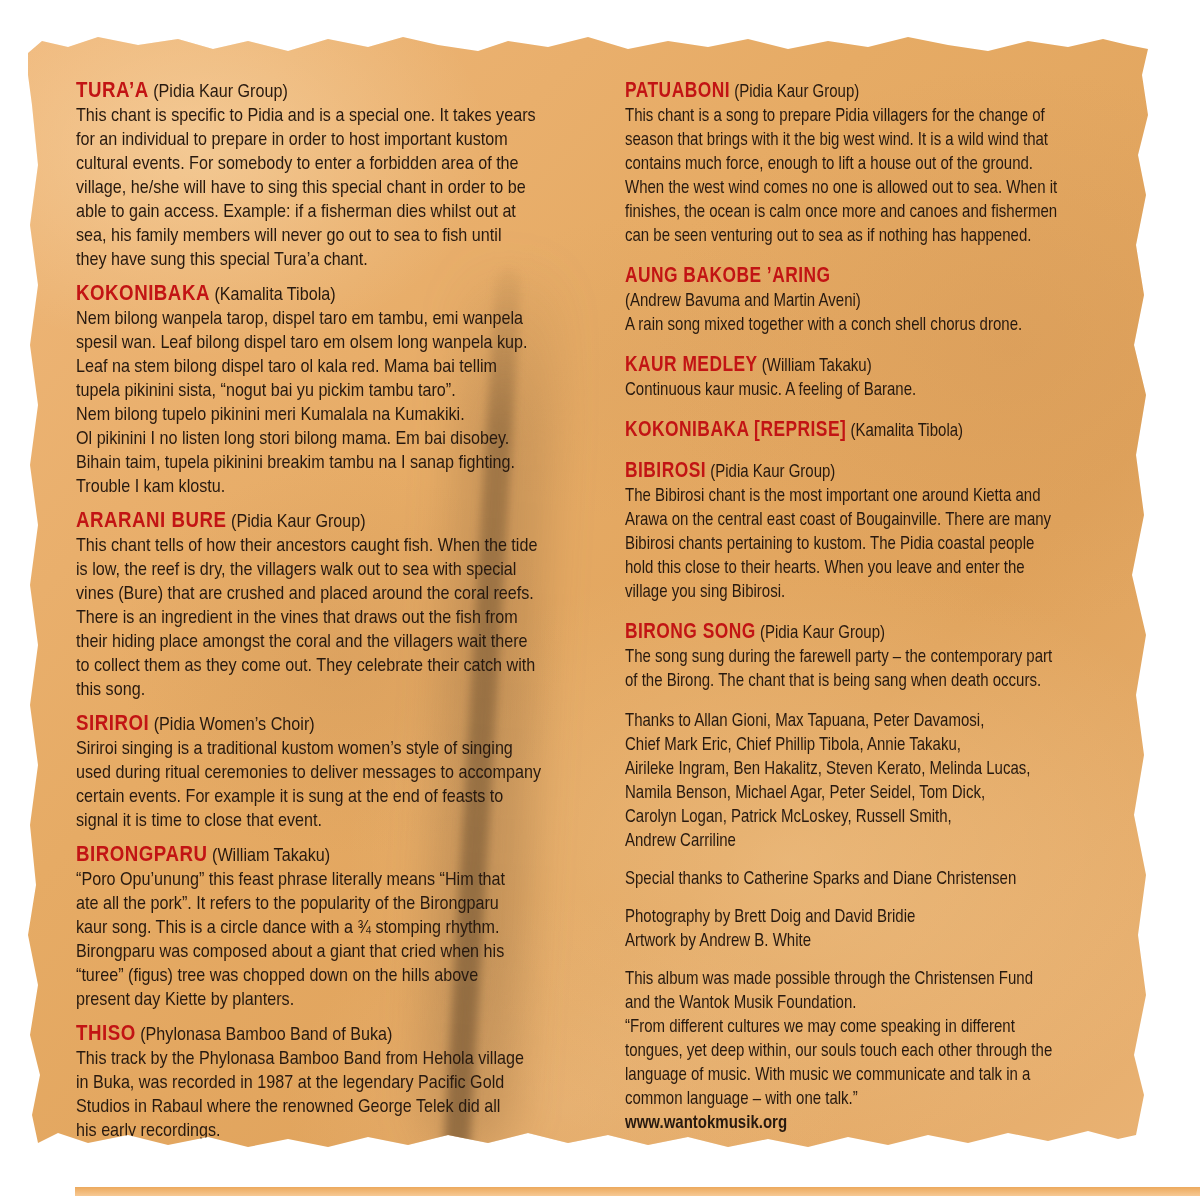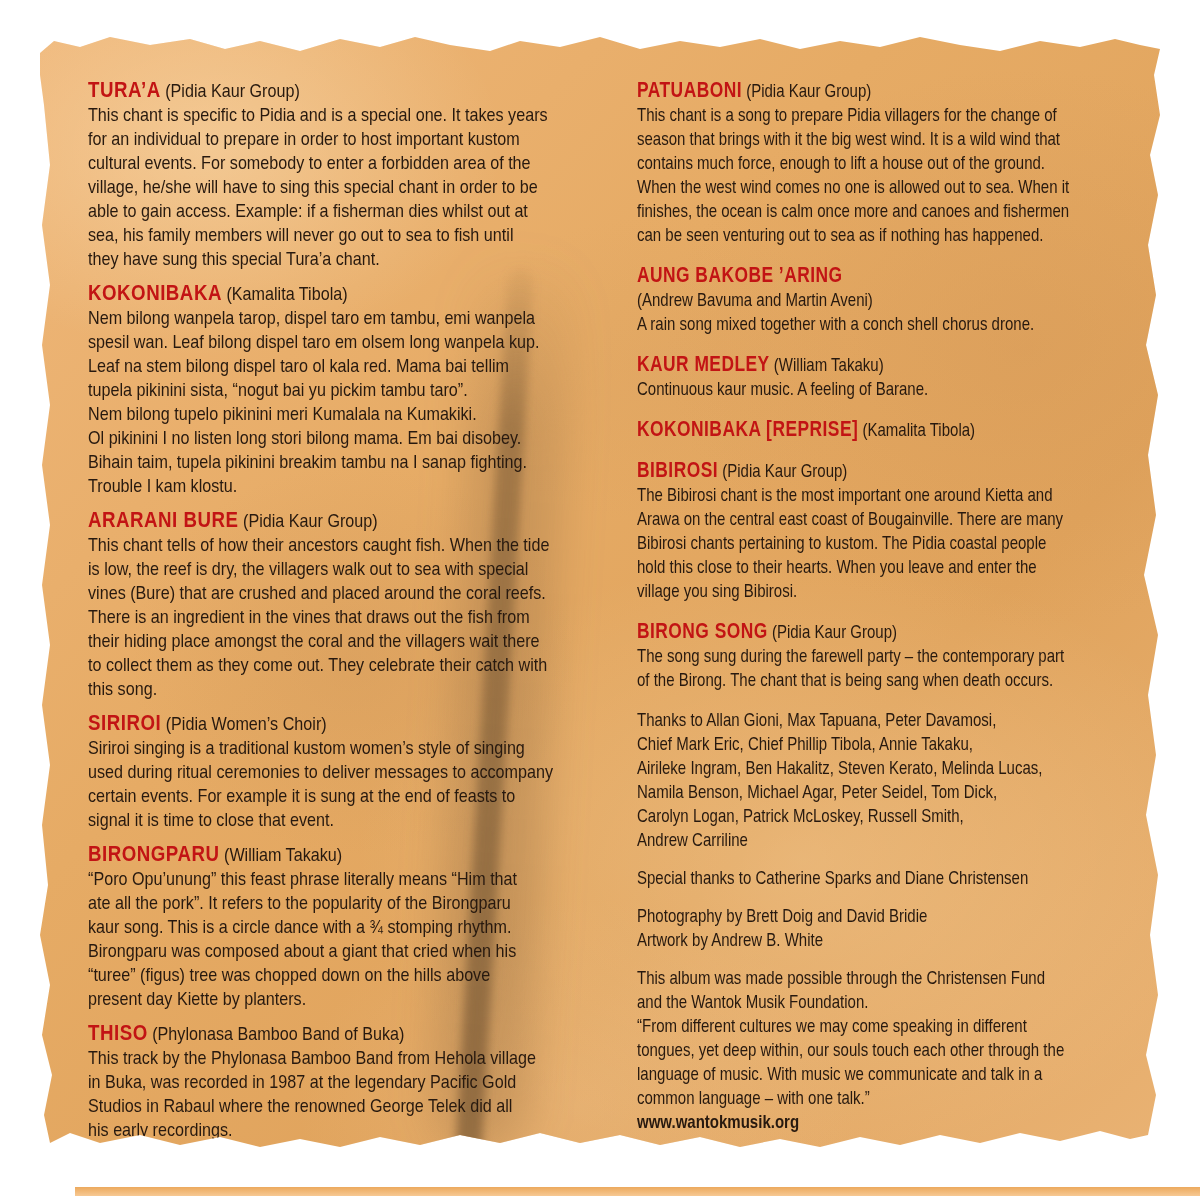--- a/index.html
+++ b/index.html
@@ -5,21 +5,21 @@
   html,body{margin:0;padding:0;}
   body{
     width:1200px;height:1196px;position:relative;
     background:#ffffff;
     font-family:"Liberation Sans", sans-serif;
     overflow:hidden;
   }
   .canvas{position:absolute;inset:0;background:#ffffff;}
   
   .paper{
-    position:absolute;left:40px;top:35px;width:1122px;height:1116px;
+    position:absolute;left:28px;top:35px;width:1122px;height:1116px;
     background:
       radial-gradient(420px 300px at 15% 10%, rgba(255,236,200,0.38), transparent 70%),
       radial-gradient(520px 400px at 88% 28%, rgba(208,148,84,0.32), transparent 70%),
       radial-gradient(640px 440px at 68% 74%, rgba(255,228,185,0.28), transparent 70%),
       radial-gradient(320px 280px at 28% 56%, rgba(198,143,84,0.28), transparent 70%),
       radial-gradient(300px 220px at 55% 30%, rgba(214,158,94,0.25), transparent 70%),
       radial-gradient(400px 300px at 48% 96%, rgba(238,192,138,0.40), transparent 70%),
       linear-gradient(135deg,#efb77a 0%, #e6ab65 38%, #e0a35c 68%, #e9b273 100%);
     clip-path: polygon(
       0px 18px,14px 6px,40px 12px,70px 2px,110px 10px,150px 4px,185px 14px,220px 6px,

